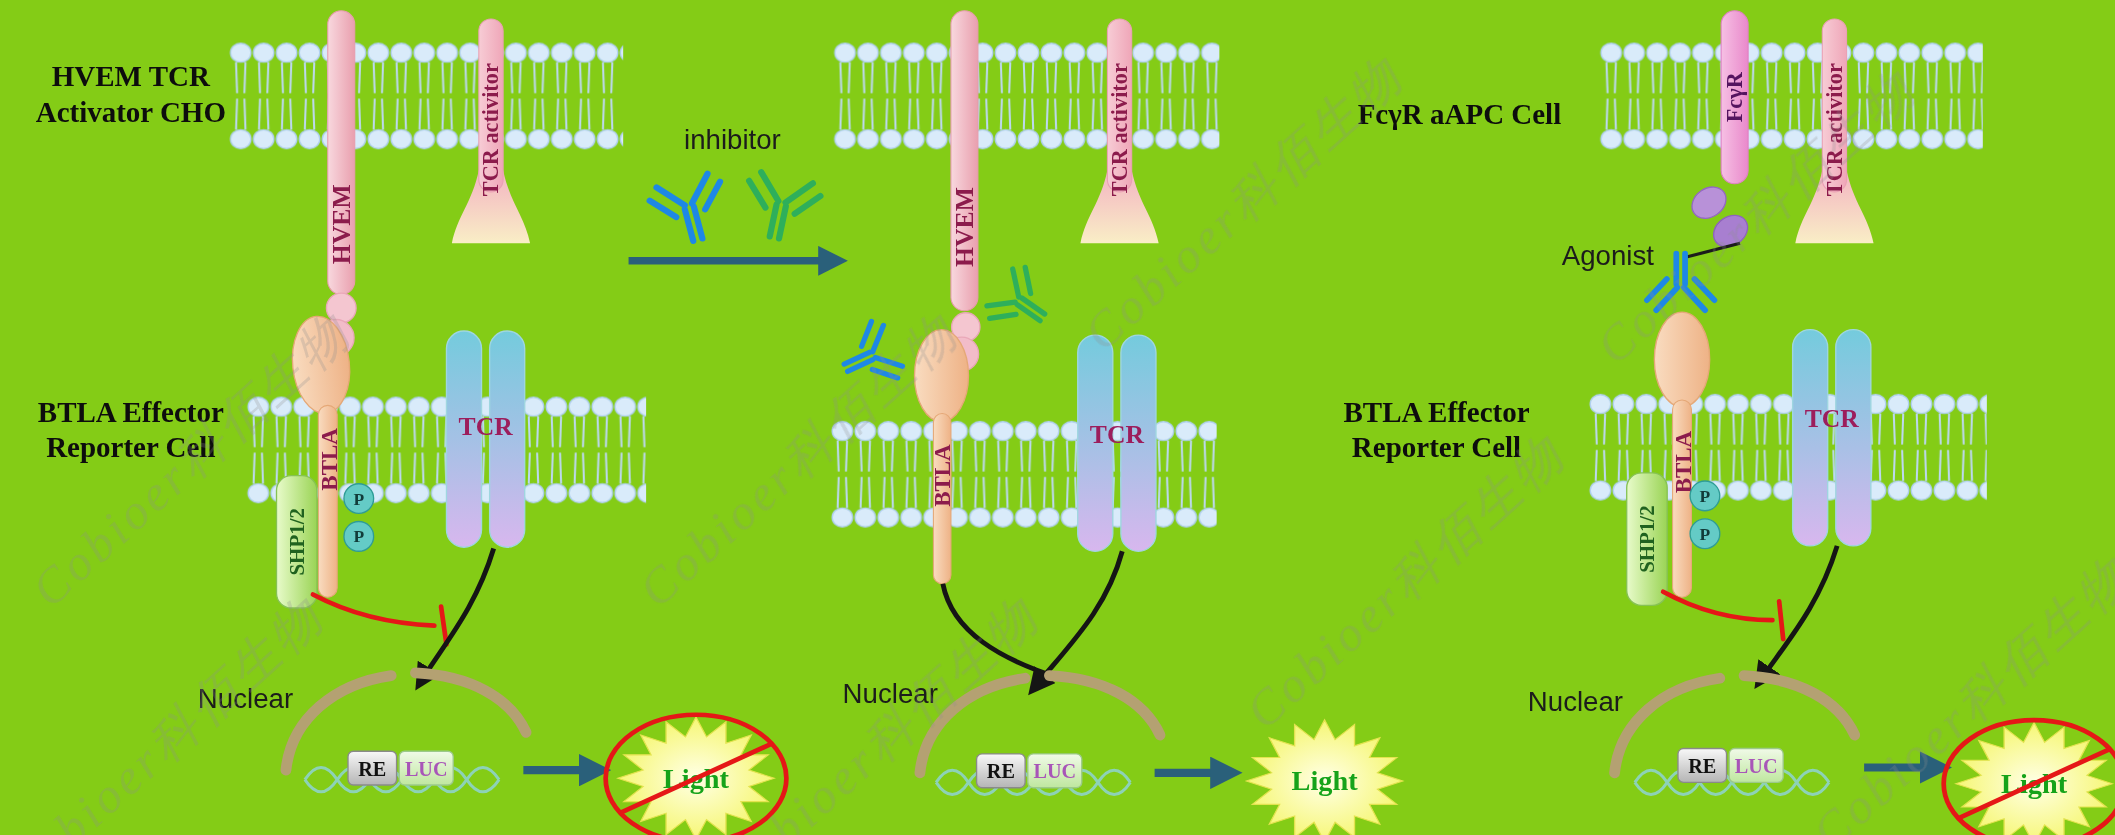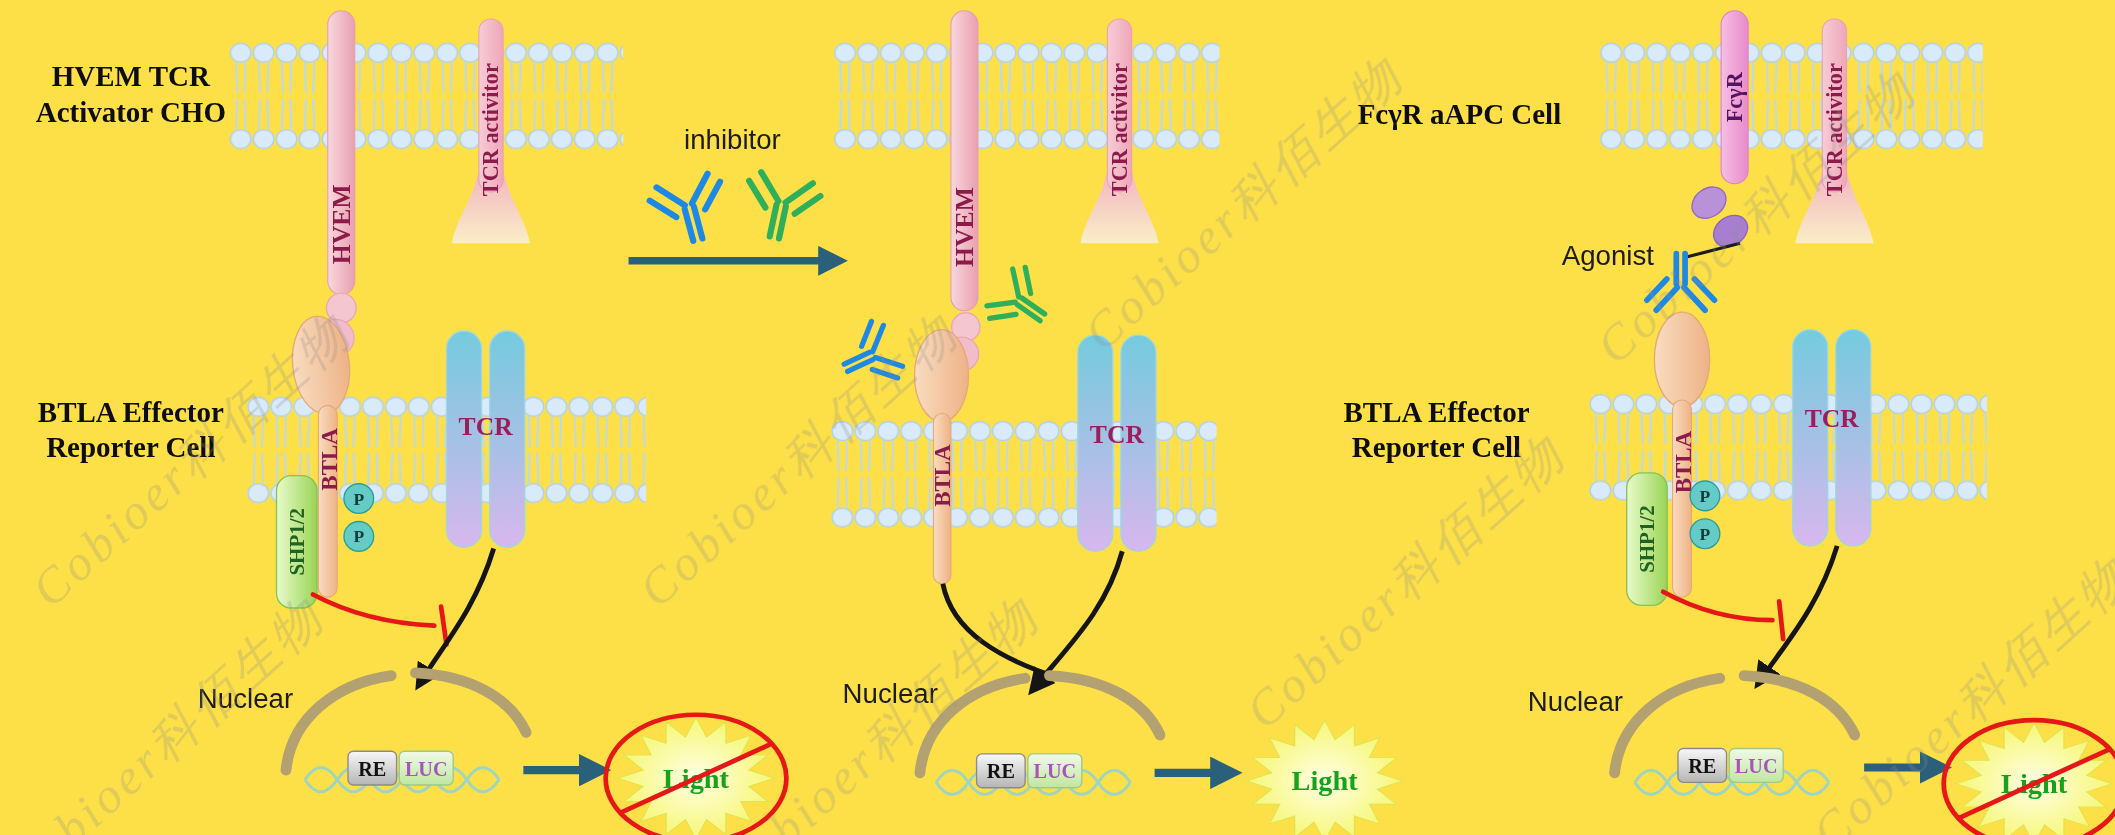--- a/index.html
+++ b/index.html
@@ -1,16 +1,16 @@
 <!DOCTYPE html>
 <html><head>
 <meta charset="utf-8">
 <style>
   html,body{margin:0;padding:0;background:#ffffff;}
-  .canvas{width:2115px;height:835px;background:#fde047;overflow:hidden;}
+  .canvas{width:2115px;height:835px;background:#84cc16;overflow:hidden;}
   svg{display:block;}
   text{user-select:none;}
   .cellLabel{font-family:"Liberation Serif",serif;font-weight:700;font-size:21.5px;fill:#0d0d0d;text-anchor:middle;}
   .vlabel{font-family:"Liberation Serif",serif;font-weight:700;text-anchor:middle;dominant-baseline:central;}
   .sansLbl{font-family:"Liberation Sans",sans-serif;font-size:20.5px;fill:#1c1c1c;text-anchor:middle;}
   .serifB{font-family:"Liberation Serif",serif;font-weight:700;text-anchor:middle;}
   .pLbl{font-family:"Liberation Serif",serif;font-weight:700;font-size:13px;fill:#113c3a;text-anchor:middle;dominant-baseline:central;}
   .wm{opacity:0.26;}
   .wm text{font-family:"Liberation Serif",serif;font-style:italic;font-size:37px;fill:#8f8f8f;letter-spacing:3px;text-anchor:middle;}
 </style>

